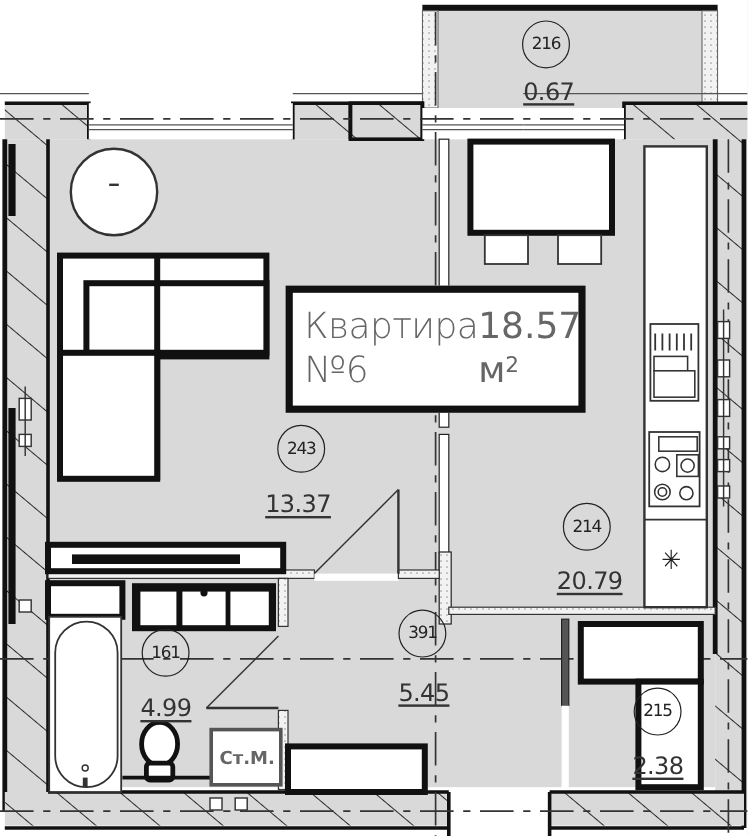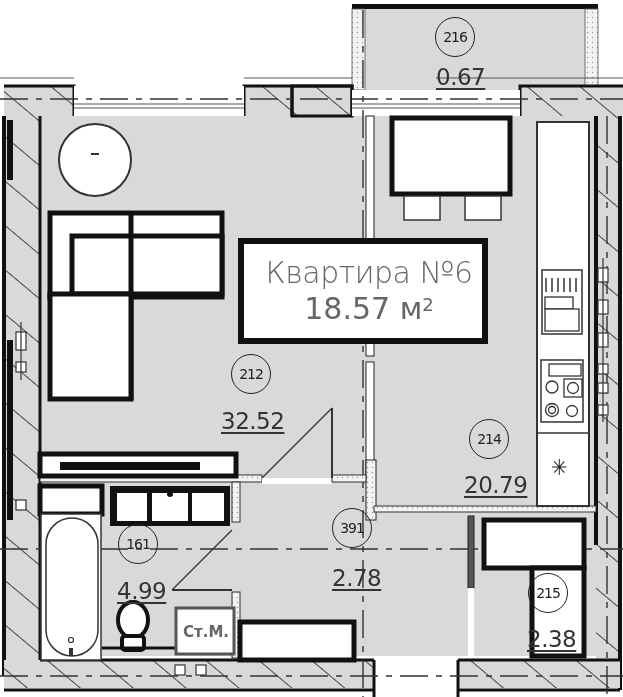--- a/index.html
+++ b/index.html
@@ -1,23 +1,23 @@
 <!DOCTYPE html>
 <html><head>
 <meta charset="utf-8">
 <style>
   html, body { margin:0; padding:0; background:#ffffff; }
   body { width:623px; height:697px; overflow:hidden; position:relative; font-family:"DejaVu Sans", sans-serif; }
   #plan { position:absolute; left:0; top:0; width:623px; height:697px; }
   .lbl { position:absolute; font-family:"DejaVu Sans Condensed","DejaVu Sans", sans-serif; color:#333; }
   .room-circle { position:absolute; width:40px; height:40px; border:1.6px solid #222; border-radius:50%; box-sizing:border-box;
     display:flex; align-items:center; justify-content:center; font-size:14px; color:#222; letter-spacing:-1px; font-family:"DejaVu Sans", sans-serif; }
-  .room-area { position:absolute; font-size:23px; color:#333; text-decoration:underline; text-underline-offset:3px; font-family:"DejaVu Sans", sans-serif; letter-spacing:-0.5px; }
+  .room-area { position:absolute; font-size:20px; color:#333; text-decoration:underline; text-underline-offset:3px; font-family:"DejaVu Sans", sans-serif; letter-spacing:-0.5px; }
   .title-box { position:absolute; left:238px; top:238px; width:250px; height:106px; border:6px solid #111; box-sizing:border-box; background:#fff;
-    display:flex; flex-direction:column; align-items:center; justify-content:center;padding-left:12px; }
+    display:flex; align-items:center; justify-content:center;padding-left:12px; }
   .title-line1 { font-size:30px; color:#666; font-family:"DejaVu Sans", sans-serif; font-weight:300; letter-spacing:-0.5px; line-height:36px; }
   .title-line2 { font-size:30px; color:#666; font-family:"DejaVu Sans", sans-serif; line-height:36px; }
   .title-line2 sup { font-size:18px; vertical-align:top; position:relative; top:-4px; }
   .wm-label { position:absolute; left:178px; top:613px; width:56px; height:38px; display:flex; align-items:center; justify-content:center;
     font-size:15px; color:#666; font-weight:bold; font-family:"DejaVu Sans", sans-serif; }
 </style>
 </head>
 <body>
 
 <svg id="plan" width="623" height="697" viewBox="0 0 623 697" xmlns="http://www.w3.org/2000/svg">
@@ -212,28 +212,28 @@
 </svg>
 
 <div class="title-box">
   <div class="title-line1">Квартира №6</div>
   <div class="title-line2"><span>18.57</span> <span>м</span><sup>2</sup></div>
 </div>
 
 <div class="room-circle" style="left:435px;top:17px;">216</div>
 <div class="room-area" style="left:436px;top:64px;">0.67</div>
 
-<div class="room-circle" style="left:231px;top:354px;">212</div>
-<div class="room-area" style="left:221px;top:408px;">32.52</div>
+<div class="room-circle" style="left:231px;top:354px;">243</div>
+<div class="room-area" style="left:221px;top:408px;">13.37</div>
 
 <div class="room-circle" style="left:469px;top:419px;">214</div>
 <div class="room-area" style="left:464px;top:472px;">20.79</div>
 
 <div class="room-circle" style="left:332px;top:508px;">391</div>
-<div class="room-area" style="left:332px;top:565px;">2.78</div>
+<div class="room-area" style="left:332px;top:565px;">5.45</div>
 
 <div class="room-circle" style="left:118px;top:524px;">161</div>
 <div class="room-area" style="left:117px;top:578px;">4.99</div>
 
 <div class="room-circle" style="left:528px;top:573px;">215</div>
 <div class="room-area" style="left:527px;top:626px;">2.38</div>
 
 <div class="wm-label">Ст.М.</div>
 <div class="lbl" style="left:551px;top:455px;font-size:22px;color:#222;">✳</div>
 

